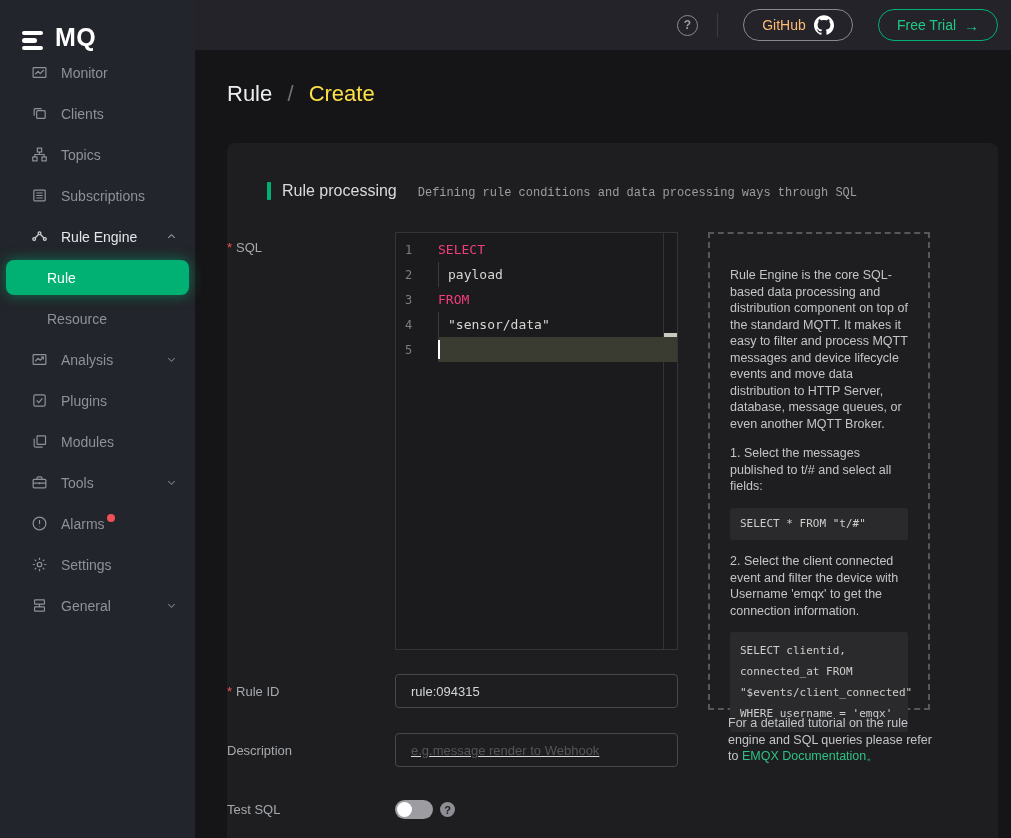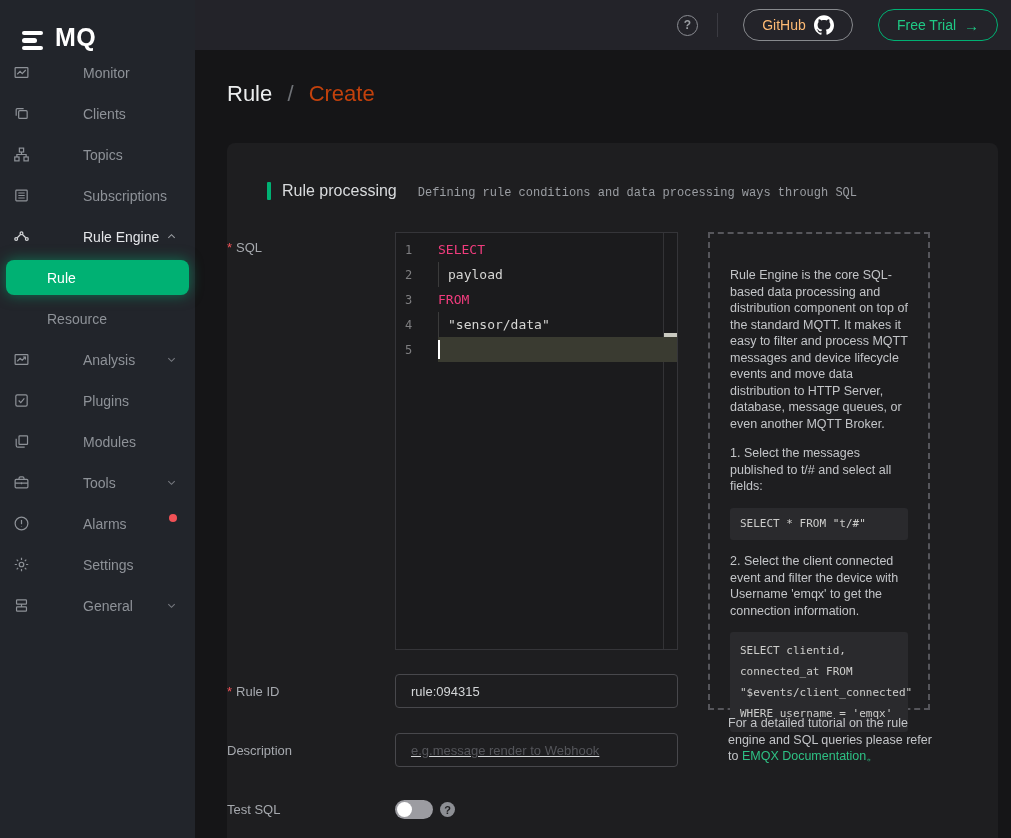--- a/index.html
+++ b/index.html
@@ -7,21 +7,21 @@
   .app { position:relative; width:1011px; height:838px; overflow:hidden; background:#151517; }
 
   
   .sidebar { position:absolute; left:0; top:0; width:195px; height:100%; background:#22252b; z-index:3; }
   .logo { display:flex; align-items:flex-end; gap:12px; padding:13px 0 0 22px; height:50px; }
   .logo-bars { display:flex; flex-direction:column; gap:3px; }
   .logo-bars .bar { height:4.5px; border-radius:2.5px; background:#ffffff; }
   .bar-1 { width:21px; } .bar-2 { width:15px; } .bar-3 { width:21px; }
   .logo-text { color:#ffffff; font-size:25px; font-weight:700; letter-spacing:.5px; line-height:1; }
   .nav { position:absolute; top:52px; left:0; right:0; }
-  .nav-item { position:relative; height:41px; display:flex; align-items:center; padding-left:12px; color:#8e9298; font-size:14px; cursor:pointer;gap:40px; }
+  .nav-item { position:relative; height:41px; display:flex; align-items:center; padding-left:30px; color:#8e9298; font-size:14px; cursor:pointer; }
   .nav-item .nicon { width:18px; height:18px; margin-right:13px; display:flex; align-items:center; justify-content:center; }
   .nav-item.parent-active { color:#e4e6e9; }
   .nav-item .chev { position:absolute; right:18px; display:flex; color:#75787e; }
   .sub-item { position:relative; height:41px; display:flex; align-items:center; padding-left:47px; color:#8e9298; font-size:14px; cursor:pointer; }
   .sub-item.selected { margin:3px 6px; height:35px; padding-left:41px; border-radius:8px; background:#00b173; color:#ffffff; box-shadow:0 0 14px rgba(0,177,115,.55); }
   .alarm-dot { width:8px; height:8px; border-radius:50%; background:#f15156; margin-left:2px; transform:translateY(-6px); }
 
   
   .topbar { position:absolute; left:195px; top:0; right:0; height:50px; background:#232329; display:flex; align-items:center; justify-content:flex-end; padding-right:13px; z-index:2; }
   .help-circle { width:21px; height:21px; border:1.5px solid #8b8d93; border-radius:50%; color:#9a9da2; font-size:12px; font-weight:700; display:flex; align-items:center; justify-content:center; margin-right:19px; cursor:pointer; }
@@ -29,21 +29,21 @@
   .pill { height:32px; border-radius:17px; display:flex; align-items:center; justify-content:center; gap:8px; font-size:14px; cursor:pointer; background:transparent; }
   .github-btn { width:110px; border:1.5px solid #87898d; color:#fdba74; margin-right:25px; }
   .trial-btn { width:120px; border:1.5px solid #00b173; color:#1fc985; }
   .trial-arrow { font-size:15px; }
 
   
   .content { position:absolute; left:195px; top:50px; right:0; bottom:0; background:#151517; }
   .breadcrumb { position:absolute; left:32px; top:31px; font-size:22px; }
   .bc-section { color:#eceeef; font-weight:500; cursor:pointer; }
   .bc-sep { color:#6f7277; margin:0 9px; }
-  .bc-current { color:#c2410c;text-align:center; }
+  .bc-current { color:#fde047;text-align:center; }
 
   .card { position:absolute; left:32px; top:93px; width:771px; height:760px; background:#1e1e20; border-radius:8px; }
   .card-header { position:absolute; left:40px; top:39px; display:flex; align-items:center; }
   .green-bar { width:4px; height:18px; background:#00b173; margin-right:11px; border-radius:1px; }
   .card-title { color:#d9dbdd; font-size:16px; }
   .card-subtitle { color:#9b9ea3; font-size:12px; margin-left:21px; padding-top:3px;font-family:Liberation Mono, monospace; }
 
   .form-label { position:absolute; left:0; width:156px; color:#a6a9ae; font-size:13px; }
   .req-star { color:#f15156; margin-right:4px; }
 

